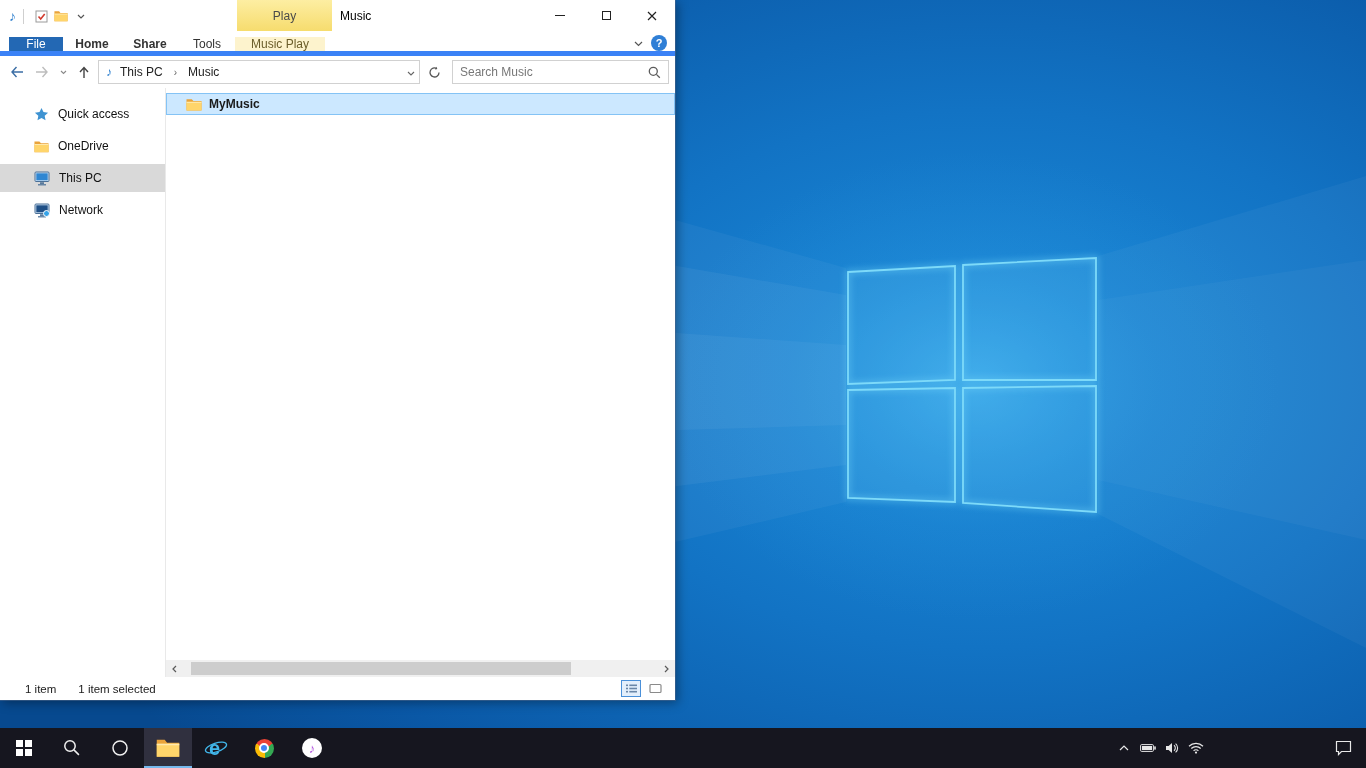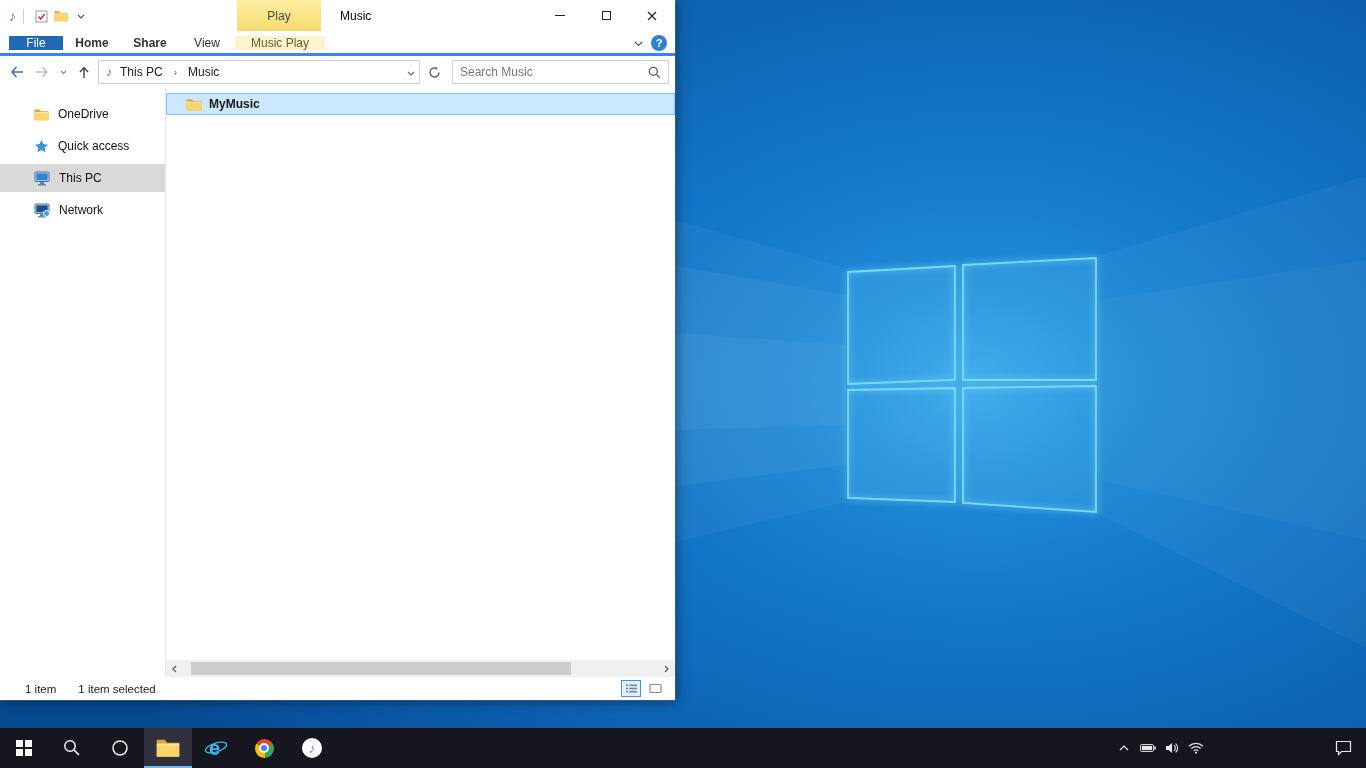--- a/index.html
+++ b/index.html
@@ -15,31 +15,31 @@
   
   .window { position:absolute; left:0; top:0; width:675px; height:700px; background:#fff;
     display:flex; flex-direction:column;
     box-shadow:0 0 0 1px rgba(70,100,140,.6), 3px 3px 10px rgba(0,0,0,.35); }
 
   
   .titlebar { position:relative; height:32px; flex:0 0 32px; display:flex; align-items:center; background:#fff; }
   .app-note { margin-left:9px; color:#2f80cf; font-size:14px; line-height:1; }
   .qat-sep { width:1px; height:15px; background:#cfcfcf; margin:0 7px; }
   .qat-btn { display:flex; align-items:center; justify-content:center; width:20px; height:22px; }
-  .contextual-play { position:absolute; left:237px; top:0; width:84px; height:31px;
+  .contextual-play { position:absolute; left:237px; top:0; width:95px; height:31px;
     background:linear-gradient(#fdeea2,#f6dc6e); display:flex; align-items:center; justify-content:center;
     font-size:12px; color:#4a4a4a; }
   .title-text { position:absolute; left:340px; top:0; height:32px; display:flex; align-items:center; color:#000; }
   .win-controls { position:absolute; right:0; top:0; display:flex; }
   .win-btn { width:46px; height:31px; display:flex; align-items:center; justify-content:center; }
   .glyph-min { width:10px; height:1px; background:#222; }
   .glyph-max { width:9px; height:9px; border:1px solid #222; }
 
   
-  .tabrow { height:24px; flex:0 0 24px; display:flex; align-items:center; padding-left:9px; border-bottom:3px solid #3b82f6; }
+  .tabrow { height:24px; flex:0 0 24px; display:flex; align-items:flex-end; padding-left:9px; border-bottom:5px solid #3b82f6; }
   .tab { display:flex; align-items:center; justify-content:center; color:#333; }
   .tab-file { width:54px; background:#2368b4; color:#fff; }
   .tab-home,.tab-share { width:58px;font-weight:bold; } .tab-view { width:56px; }
   .tab-musictools { width:90px; background:#fdf3cd; color:#6b5d2a; }
   .tabrow-right { margin-left:auto; display:flex; align-items:center; gap:8px; padding-right:8px; }
   .help-btn { width:16px; height:16px; border-radius:50%; background:#2f7fd6; color:#fff; font-size:11px;
     font-weight:bold; display:flex; align-items:center; justify-content:center; }
 
   
   .addrrow { height:32px; flex:0 0 32px; display:flex; align-items:center; padding:0 6px; gap:3px; }
@@ -184,21 +184,21 @@
               <path d="M1 1l8 8M9 1l-8 8" stroke="#222" stroke-width="1.2"></path>
             </svg>
         </div>
       </div>
     </div>
 
     <div class="tabrow">
       <div class="tab tab-file">File</div>
       <div class="tab tab-home">Home</div>
       <div class="tab tab-share">Share</div>
-      <div class="tab tab-view">View</div>
+      <div class="tab tab-view">Tools</div>
       <div class="tab tab-musictools">Music Play</div>
       <div class="tabrow-right">
         <span>
           <svg width="9" height="6" viewBox="0 0 9 6">
               <path d="M1 1l3.5 3.5L8 1" fill="none" stroke="#555" stroke-width="1.2"></path>
             </svg>
         </span>
         <span class="help-btn">?</span>
       </div>
     </div>
@@ -247,30 +247,30 @@
         <svg width="13" height="13" viewBox="0 0 13 13">
             <circle cx="5.3" cy="5.3" r="4" fill="none" stroke="#5b5b5b" stroke-width="1.3"></circle>
             <path d="M8.4 8.4l3.4 3.4" stroke="#5b5b5b" stroke-width="1.3"></path>
           </svg>
       </div>
     </div>
 
     <div class="main">
       <div class="navpane">
         <div class="nav-item">
+          <svg width="15" height="15" viewBox="0 0 16 16">
+              <path d="M8 1l2.1 4.4 4.9.6-3.6 3.3.9 4.7L8 11.7 3.7 14l.9-4.7L1 6l4.9-.6z" fill="#3f93d2"></path>
+            </svg>
+          <span>Quick access</span>
+        </div>
+        <div class="nav-item">
           <svg width="15" height="13">
               <use href="#sym-folder"></use>
             </svg>
           <span>OneDrive</span>
-        </div>
-        <div class="nav-item">
-          <svg width="15" height="15" viewBox="0 0 16 16">
-              <path d="M8 1l2.1 4.4 4.9.6-3.6 3.3.9 4.7L8 11.7 3.7 14l.9-4.7L1 6l4.9-.6z" fill="#3f93d2"></path>
-            </svg>
-          <span>Quick access</span>
         </div>
         <div class="nav-item selected">
           <svg width="16" height="15" viewBox="0 0 16 15">
               <rect x="1" y="1" width="14" height="9.5" rx="1" fill="#cfe3f5" stroke="#4a6f96"></rect>
               <rect x="2.3" y="2.3" width="11.4" height="7" fill="#2f86d2"></rect>
               <rect x="6" y="11.3" width="4" height="1.6" fill="#4a6f96"></rect>
               <rect x="4" y="13.2" width="8" height="1.2" fill="#4a6f96"></rect>
             </svg>
           <span>This PC</span>
         </div>

